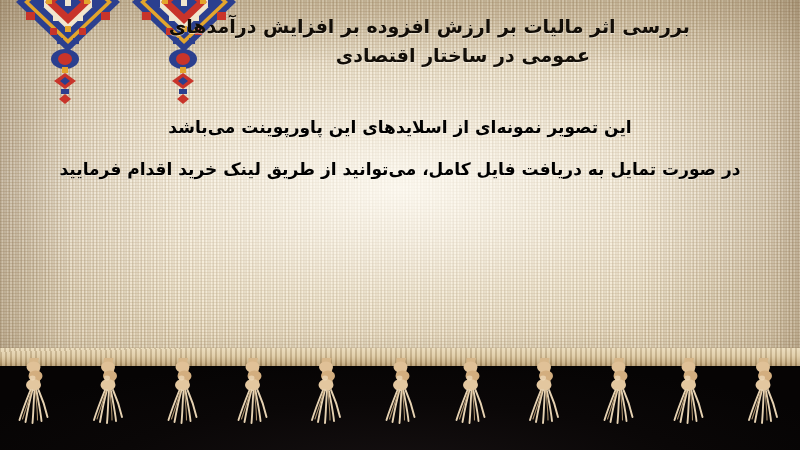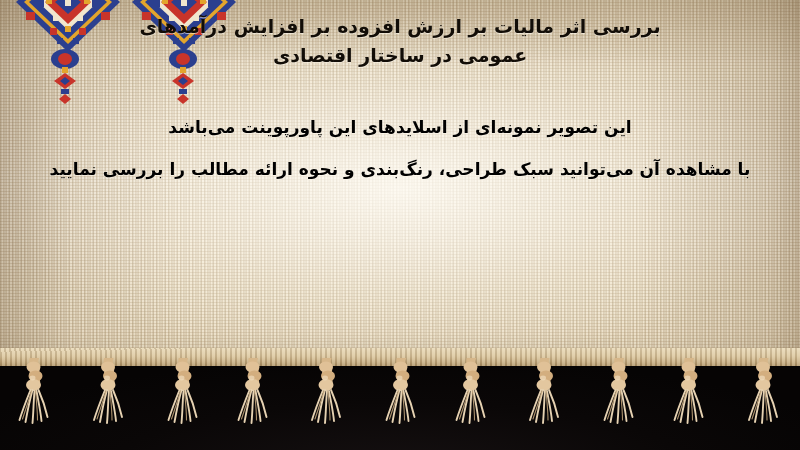--- a/index.html
+++ b/index.html
@@ -59,21 +59,21 @@
     position:absolute;left:0;right:0;bottom:84px;height:18px;
     background-image:repeating-linear-gradient(88deg, rgba(90,66,38,.22) 0 2px, rgba(255,246,225,.30) 2px 5px);
     opacity:.75;
   }
   .fringe-row{position:absolute;left:0;right:0;bottom:6px;height:88px;}
   .tassel{position:absolute;bottom:0;width:46px;height:86px;}
 
   
   .title{
     position:absolute;top:12px;left:0;right:0;
-    text-align:center;direction:rtl;
+    text-align:right;direction:rtl;
     font-family:"DejaVu Sans","Liberation Sans",sans-serif;
     font-size:19px;font-weight:700;line-height:1.5;
     color:#120d07;letter-spacing:0;
     text-shadow:0 1px 0 rgba(255,250,238,.55);
   }
   .title .ln{display:block;padding:0 110px;}
   .title .ln2{padding:0 210px;}
 
   .body-text{
     position:absolute;top:106px;left:0;right:0;
@@ -218,21 +218,21 @@
     </svg>
   </div>
 
   <div class="title">
     <span class="ln ln1">بررسی اثر مالیات بر ارزش افزوده بر افزایش درآمدهای</span>
     <span class="ln ln2">عمومی در ساختار اقتصادی</span>
   </div>
 
   <div class="body-text">
     <span class="bl">این تصویر نمونه‌ای از اسلایدهای این پاورپوینت می‌باشد</span>
-    <span class="bl">با مشاهده آن می‌توانید سبک طراحی، رنگ‌بندی و نحوه ارائه مطالب را بررسی نمایید</span>
+    <span class="bl">در صورت تمایل به دریافت فایل کامل، می‌توانید از طریق لینک خرید اقدام فرمایید</span>
   </div>
 
   <div class="black-field"></div>
   <div class="selvedge"></div>
   <div class="selvedge-tex"></div>
 
   <div class="fringe-row" id="fringe-row">
       <div class="tassel" style="left: 13.3636px;"><svg width="46" height="86" viewBox="0 0 46 86" aria-hidden="true">
           <g transform="translate(-1.5,0)">
             <path d="M23 0 C20 6 26 9 23 14 C20 19 27 22 23 27" stroke="#d7b78a" stroke-width="9" fill="none" stroke-linecap="round"></path>

